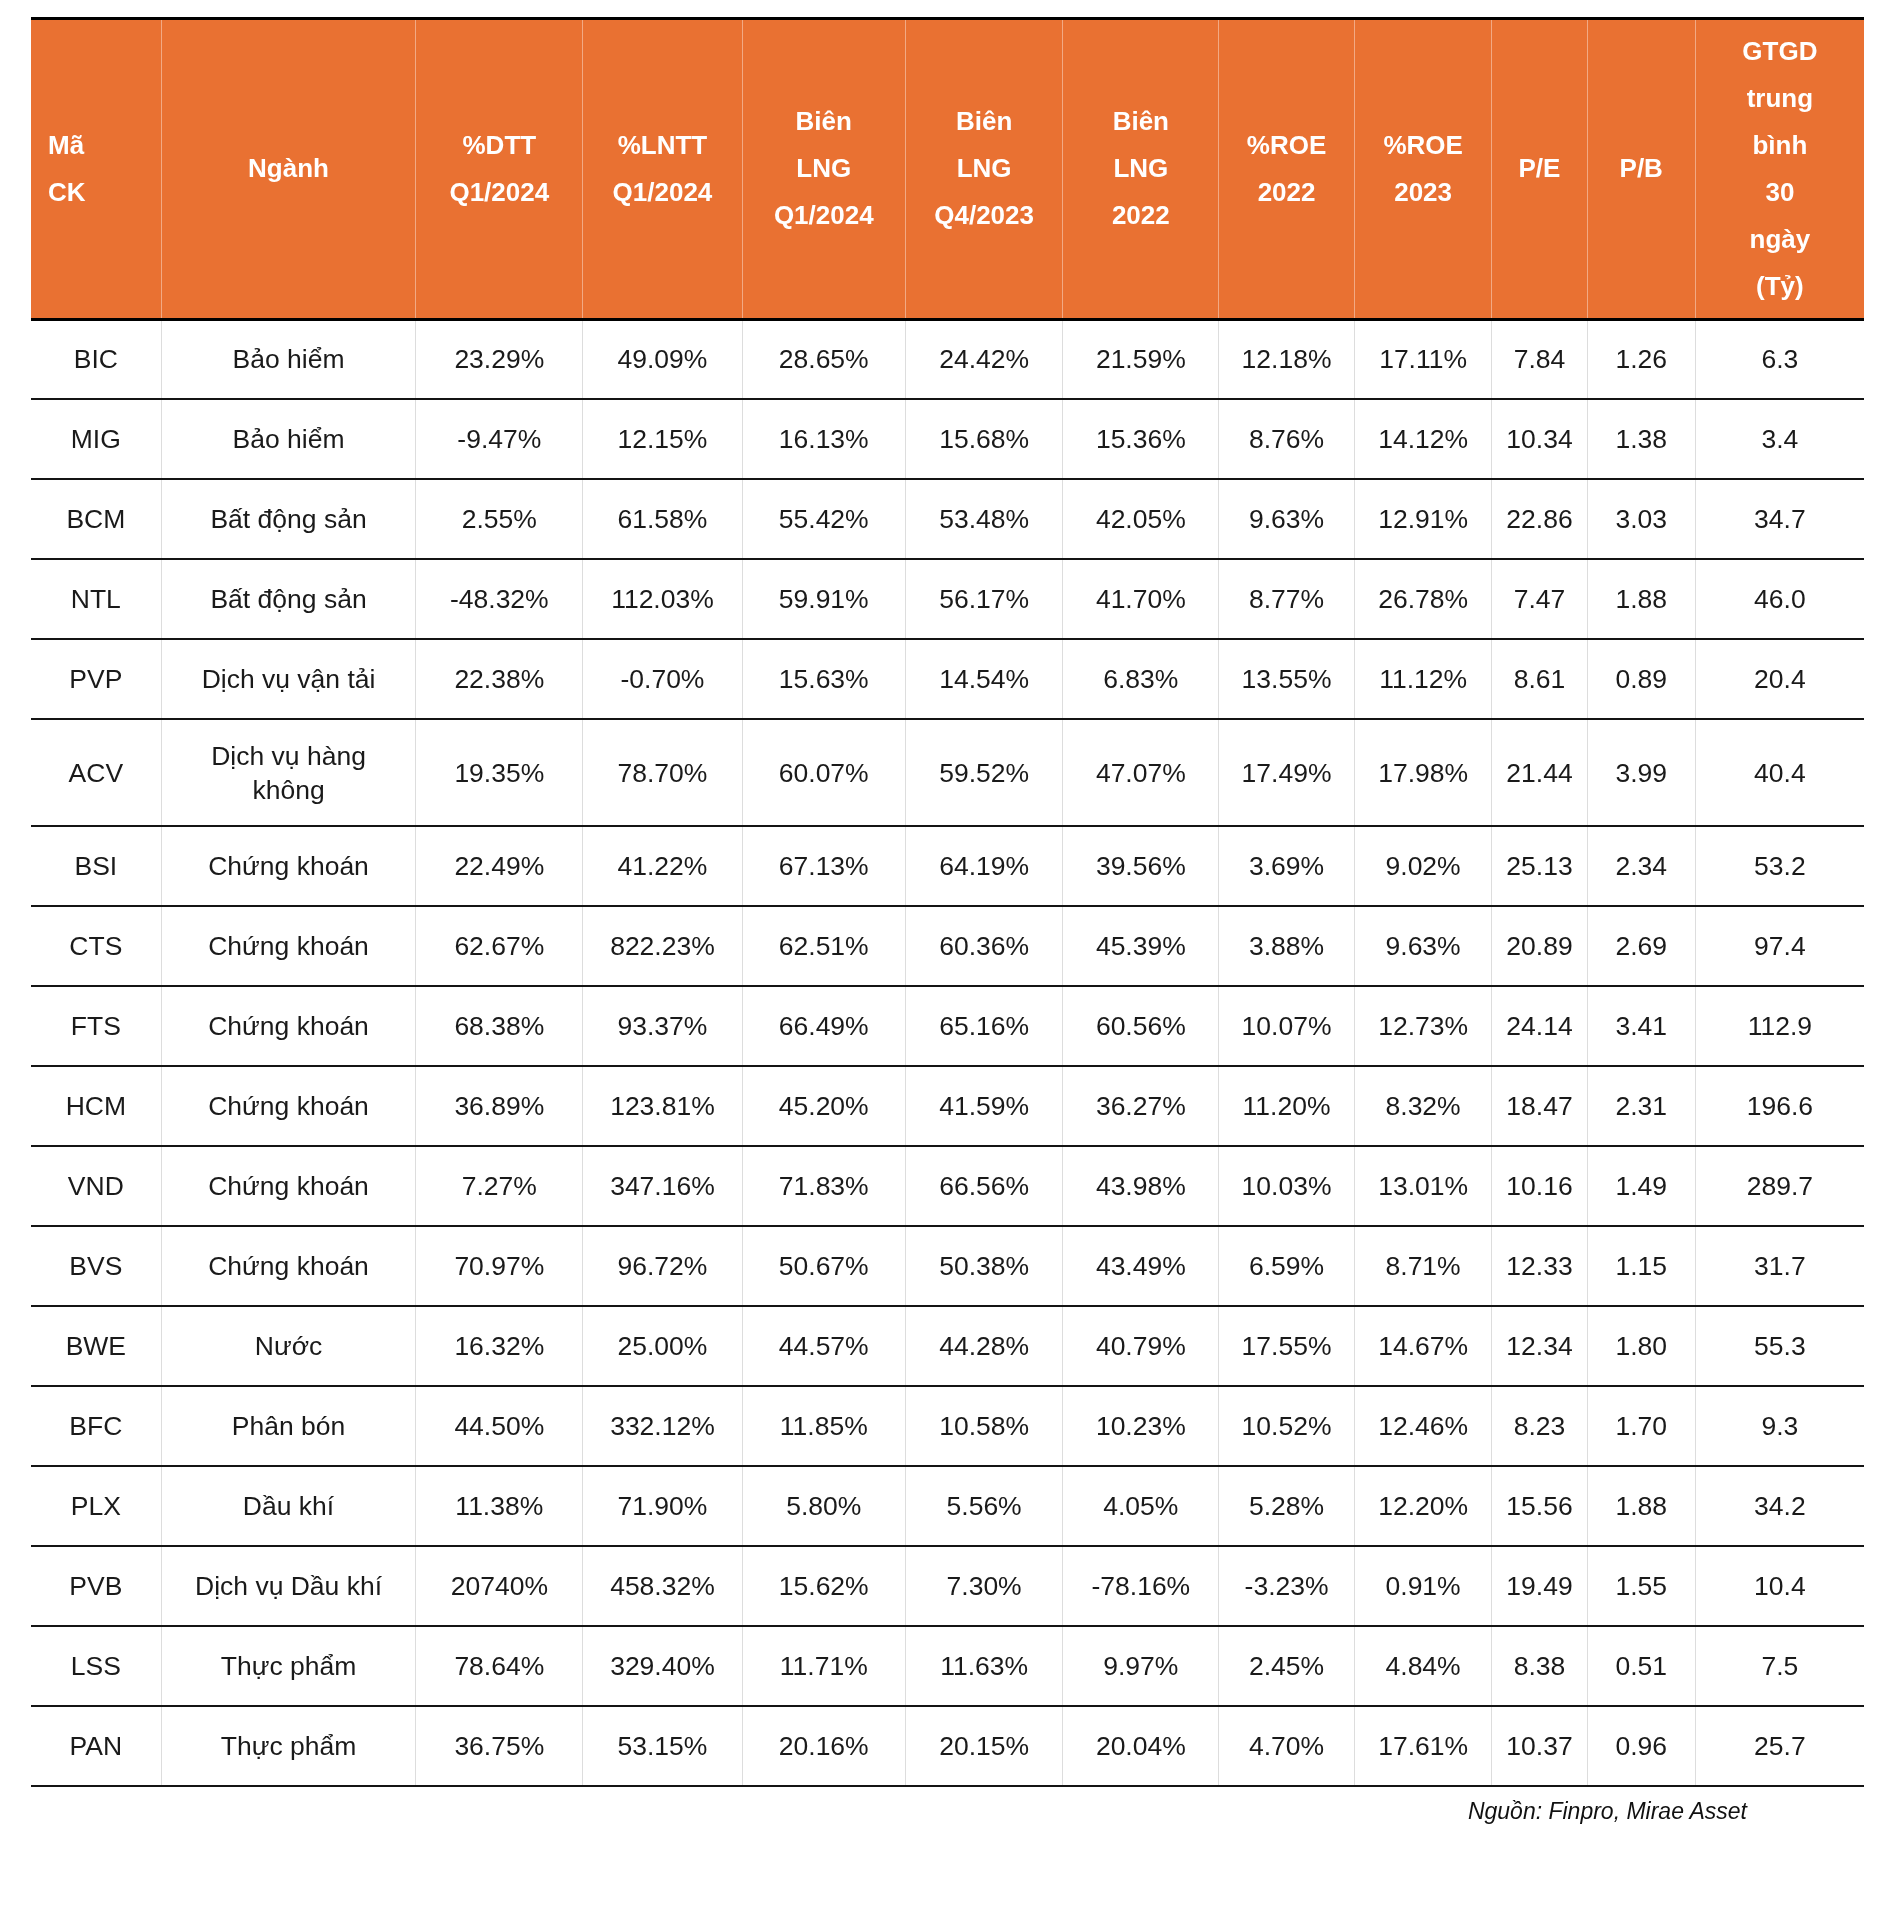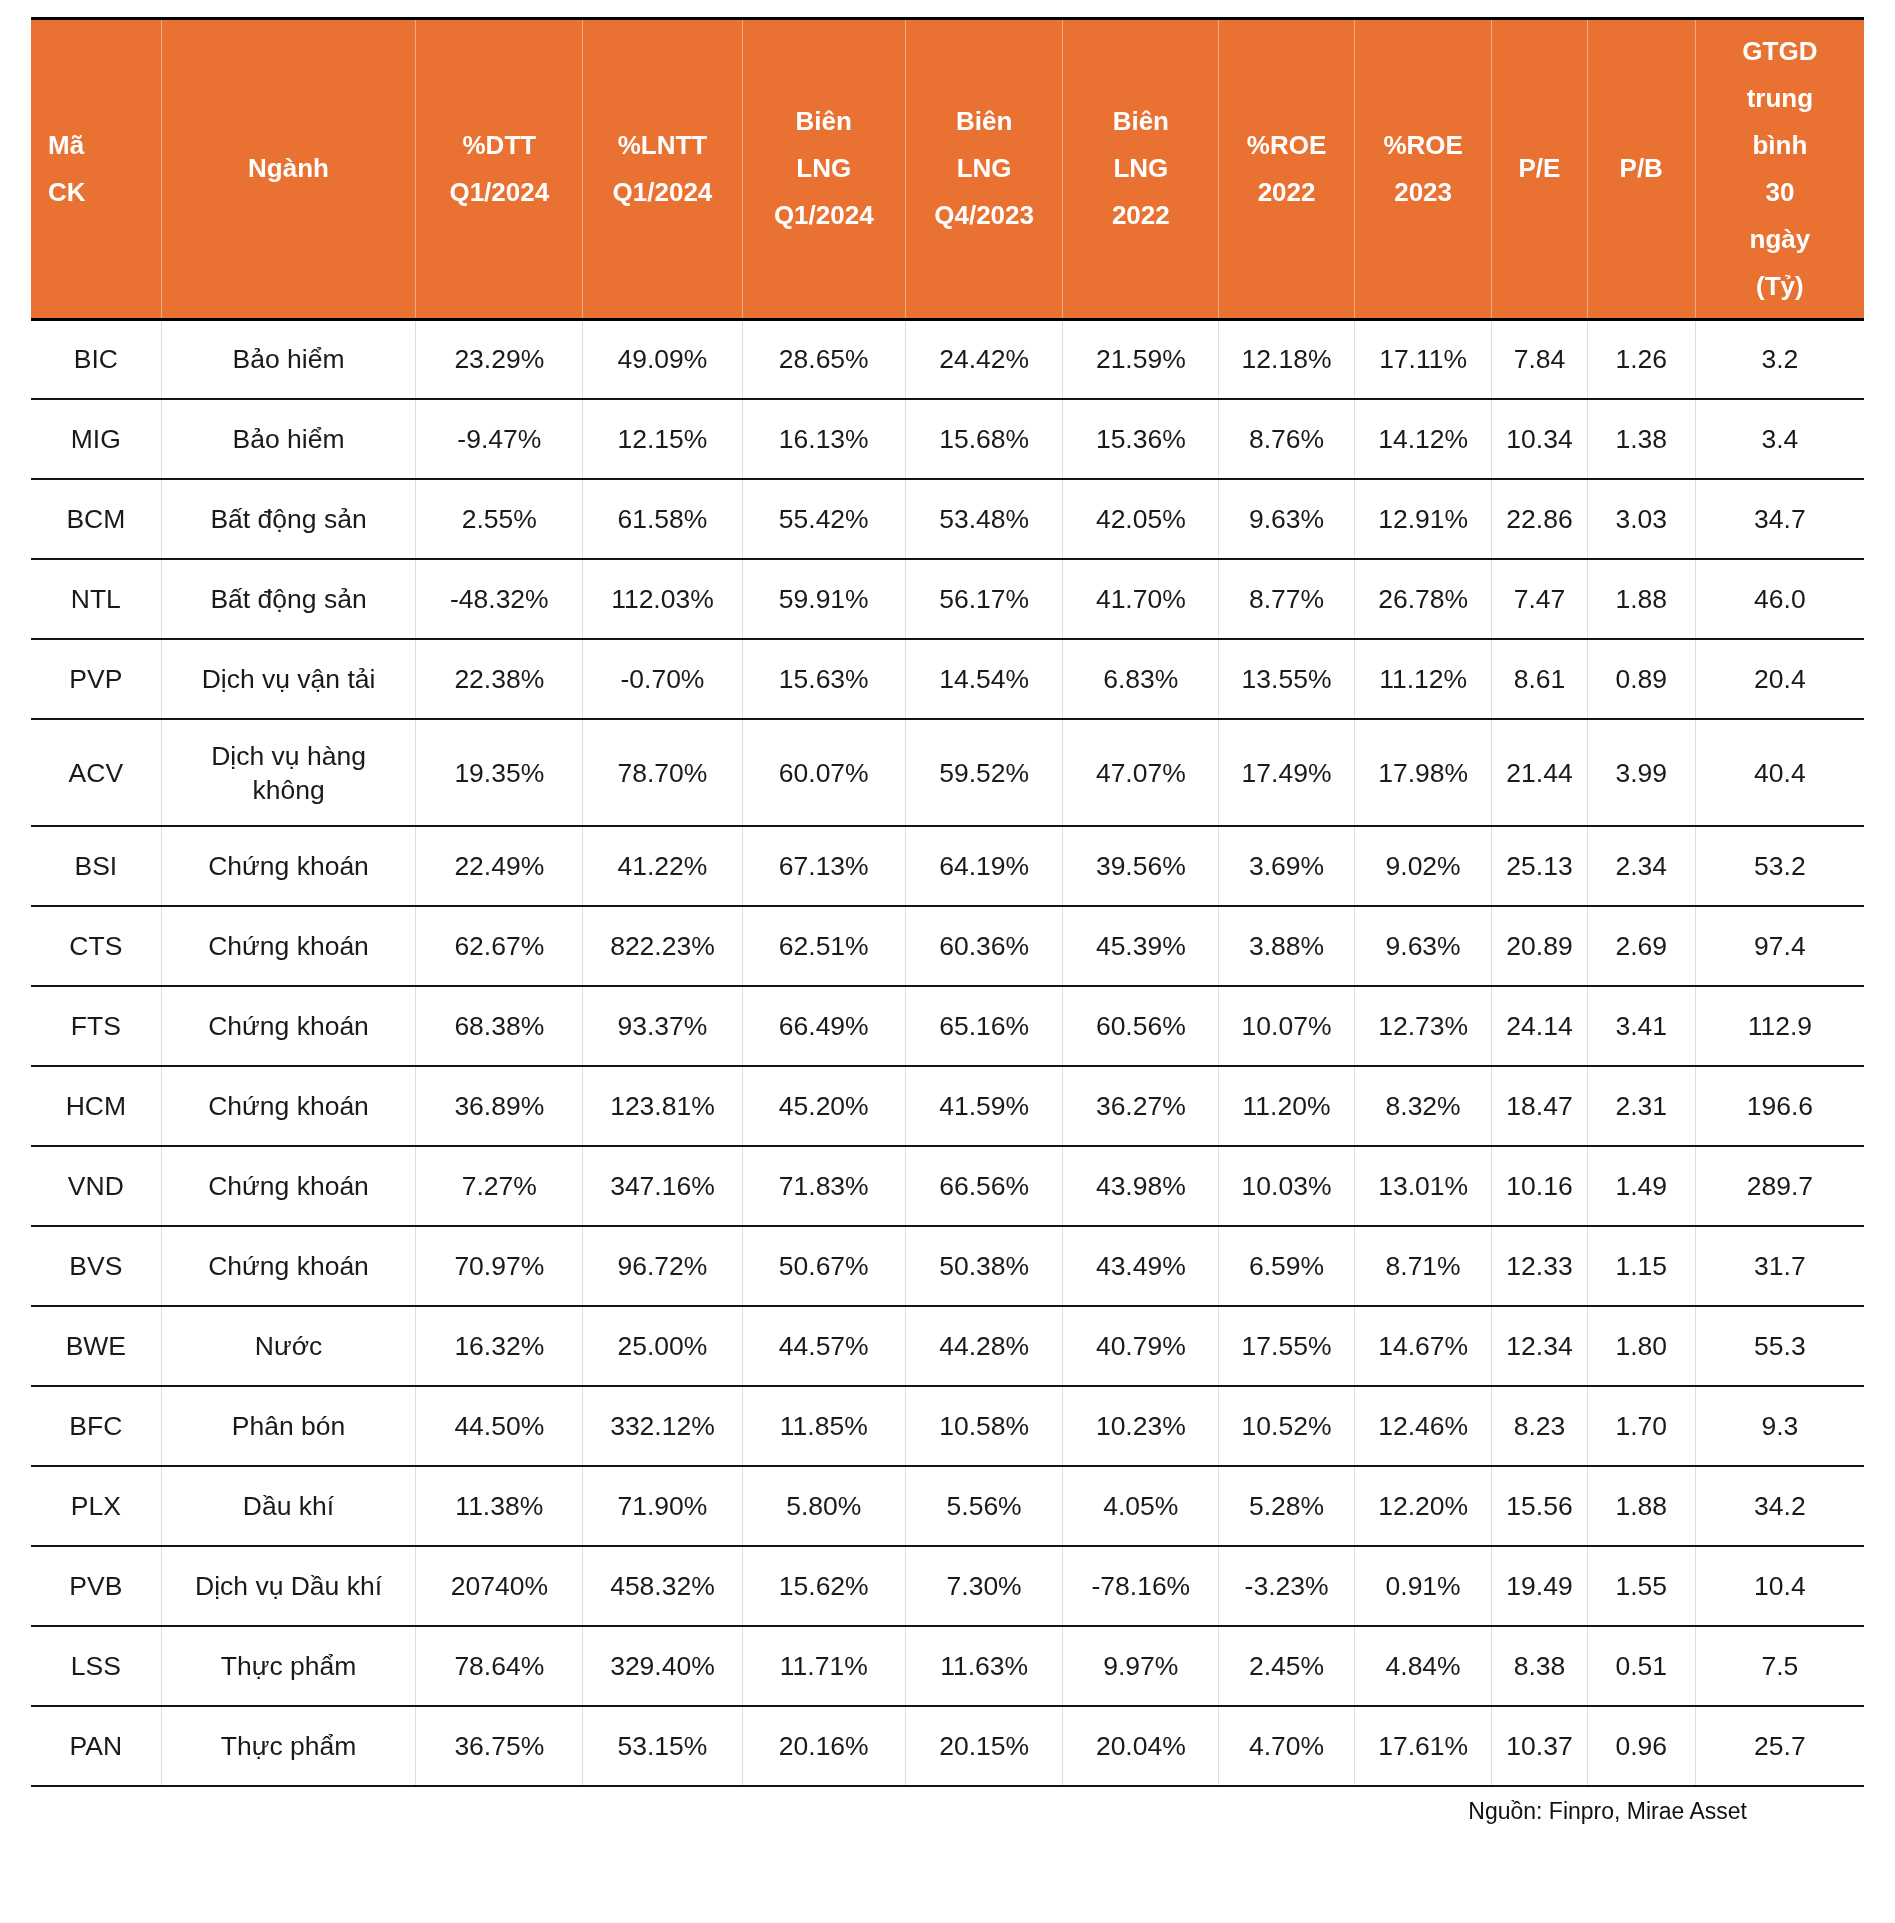--- a/index.html
+++ b/index.html
@@ -57,20 +57,21 @@
     border-bottom:2.3px solid var(--row-line);
     border-left:1.6px solid var(--column-line);
     padding:18.7px 4.7px;
     overflow:hidden;
   }
   tbody td:first-child{border-left:none;}
   .source-note{
     margin-top:11px;
     text-align:right;
     padding-right:117px;
+    font-style:italic;
     font-size:23px;
     color:#111111;
   }
 </style>
 </head>
 <body>
 
 <div class="table-wrap">
   <table>
     <colgroup>
@@ -125,21 +126,21 @@
           <td>Bảo hiểm</td>
           <td>23.29%</td>
           <td>49.09%</td>
           <td>28.65%</td>
           <td>24.42%</td>
           <td>21.59%</td>
           <td>12.18%</td>
           <td>17.11%</td>
           <td>7.84</td>
           <td>1.26</td>
-          <td>3.2</td>
+          <td>6.3</td>
         </tr>
         <tr>
           <td>MIG</td>
           <td>Bảo hiểm</td>
           <td>-9.47%</td>
           <td>12.15%</td>
           <td>16.13%</td>
           <td>15.68%</td>
           <td>15.36%</td>
           <td>8.76%</td>

